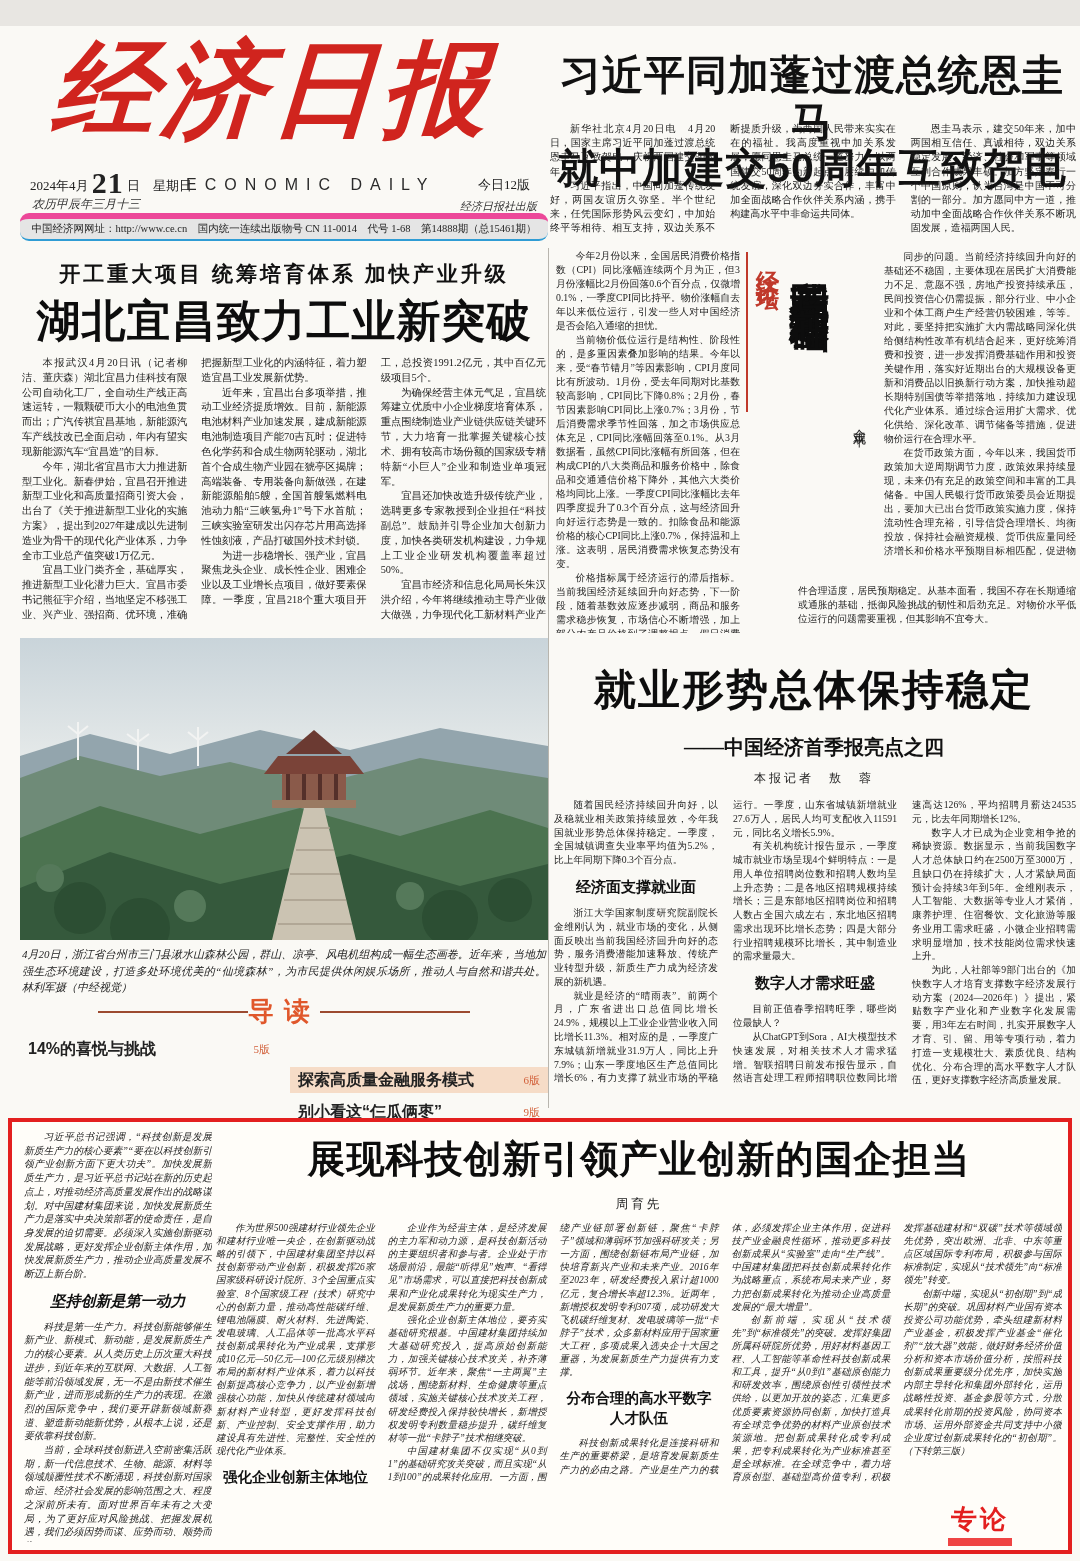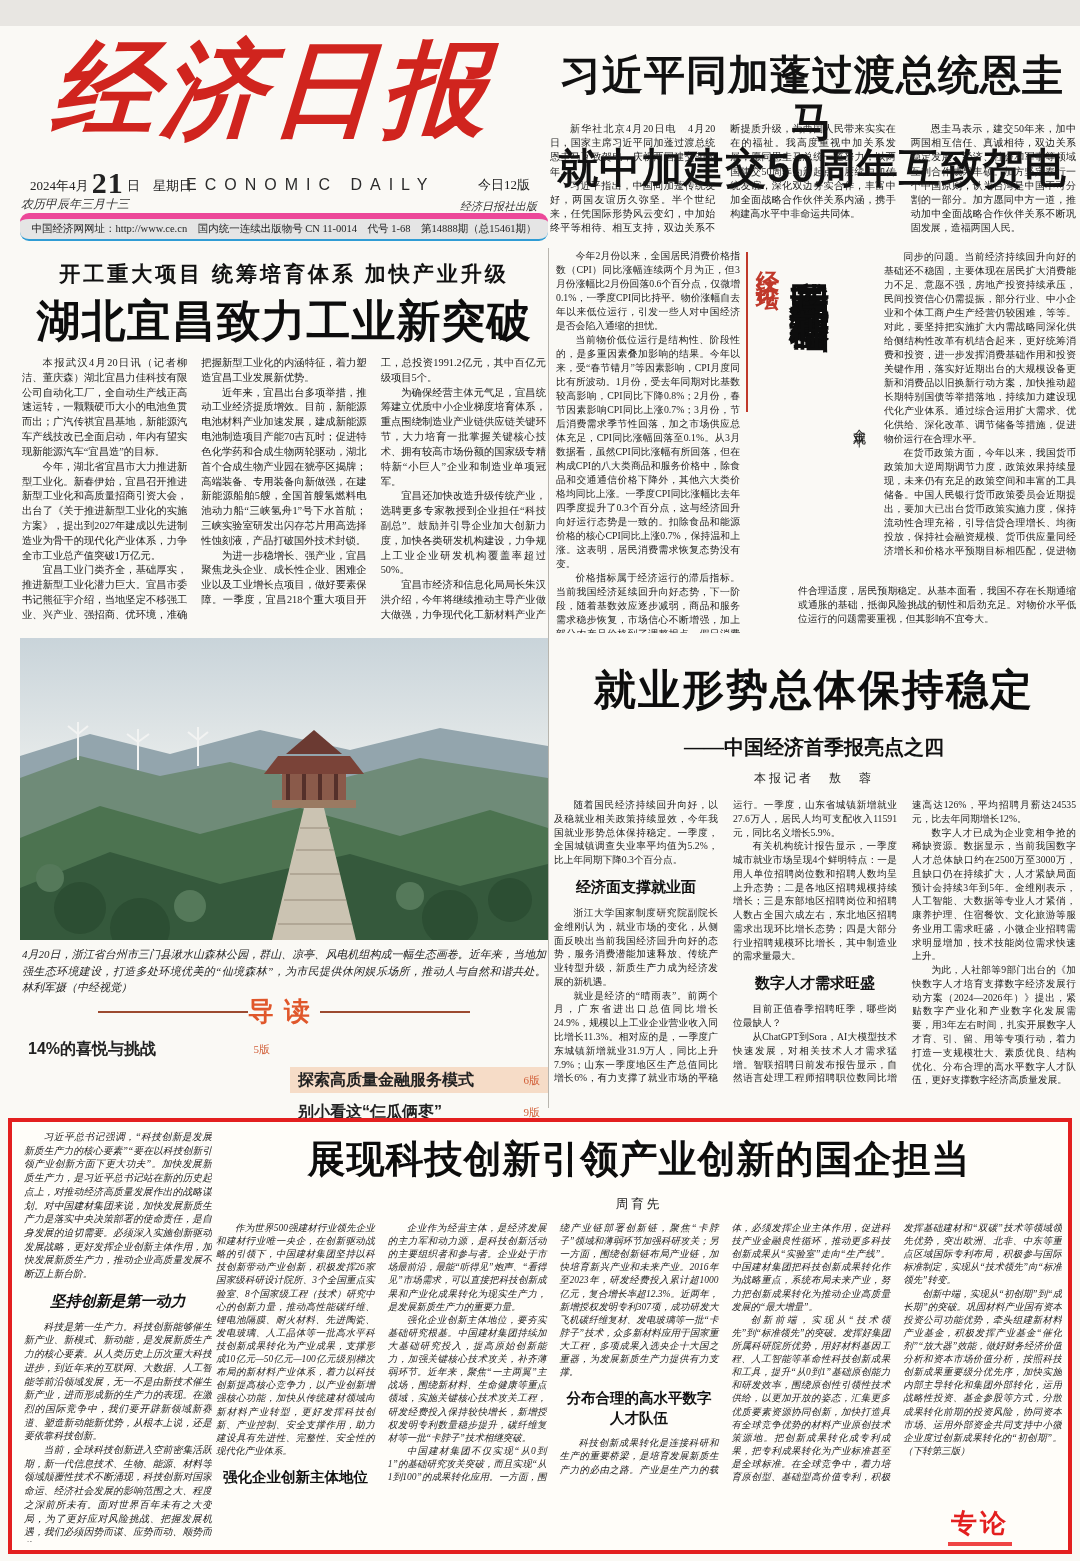--- a/index.html
+++ b/index.html
@@ -7,21 +7,21 @@
         font-family:"Liberation Serif","DejaVu Serif",serif;color:#1c1c1c;}
   .abs{position:absolute;}
   .sans{font-family:"Liberation Sans","DejaVu Sans",sans-serif;}
   
   #topstrip{left:0;top:0;width:1080px;height:26px;background:#e8e6e2;}
   #masthead-title{left:52px;top:22px;width:430px;height:148px;color:#d0241e;
      font-size:104px;font-weight:700;font-style:italic;letter-spacing:6px;line-height:1.3;
      transform:skewX(-3deg);white-space:nowrap;}
   #dateline{left:30px;top:166px;width:440px;font-size:13px;color:#222;}
   #dateline .big{font-size:30px;font-weight:700;vertical-align:-3px;letter-spacing:1px;}
-  #lunar{left:21px;top:196px;font-size:12px;font-style:italic;color:#333;}
+  #lunar{left:32px;top:196px;font-size:12px;font-style:italic;color:#333;}
   #entitle{left:186px;top:176px;font-size:16px;letter-spacing:8px;color:#2b2b2b;}
   #edition{left:478px;top:176px;font-size:13px;color:#222;}
   #publisher{left:460px;top:199px;font-size:11px;font-style:italic;color:#333;}
   #infobar{left:20px;top:213px;width:528px;height:20px;background:#e5e5e5;
      border-top:6px solid #ec4899;border-bottom:2px solid #2f9cd4;border-radius:9px;
      font-size:10.5px;color:#1e1e1e;text-align:center;line-height:20px;white-space:nowrap;overflow:hidden;}
   
   #ts-headline{left:548px;top:16px;width:528px;text-align:center;font-weight:900;
      font-size:41px;line-height:1.14;letter-spacing:1px;color:#111;margin-top:36px;}
   #ts-body{left:550px;top:122px;width:526px;height:114px;overflow:hidden;
@@ -79,21 +79,21 @@
   #special{left:8px;top:1118px;width:1064px;height:436px;border:4px solid #e31f1f;background:#fffdf9;box-sizing:border-box;}
   #sp-intro{position:absolute;left:12px;top:8px;width:188px;height:412px;overflow:hidden;
      font-size:9.8px;line-height:1.4;text-align:justify;font-style:italic;}
   #sp-headline{position:absolute;left:204px;top:12px;width:846px;text-align:center;
      font-weight:900;font-size:38px;letter-spacing:1px;color:#0d0d0d;}
   #sp-byline{position:absolute;left:204px;top:74px;width:846px;text-align:center;font-size:12.5px;letter-spacing:3px;color:#222;}
   #sp-flow{position:absolute;left:204px;top:100px;width:846px;height:316px;overflow:hidden;
      column-count:5;column-gap:13px;font-size:9.5px;line-height:1.38;text-align:justify;font-style:italic;}
   #sp-flow .subhead{font-style:normal;font-size:14.5px;}
   #sp-tag{position:absolute;right:56px;bottom:4px;color:#e31f1f;font-weight:900;font-size:26px;
-     letter-spacing:3px;border-bottom:4px solid #ef4444;padding:0 3px 1px;
+     letter-spacing:3px;border-bottom:8px solid #ef4444;padding:0 3px 1px;
      font-family:"Liberation Sans","DejaVu Sans",sans-serif;}
 </style>
 </head>
 <body>
 
 <div id="page">
 
   <div id="topstrip" class="abs"></div>
 
   <div id="masthead-title" class="abs">经济日报</div>

